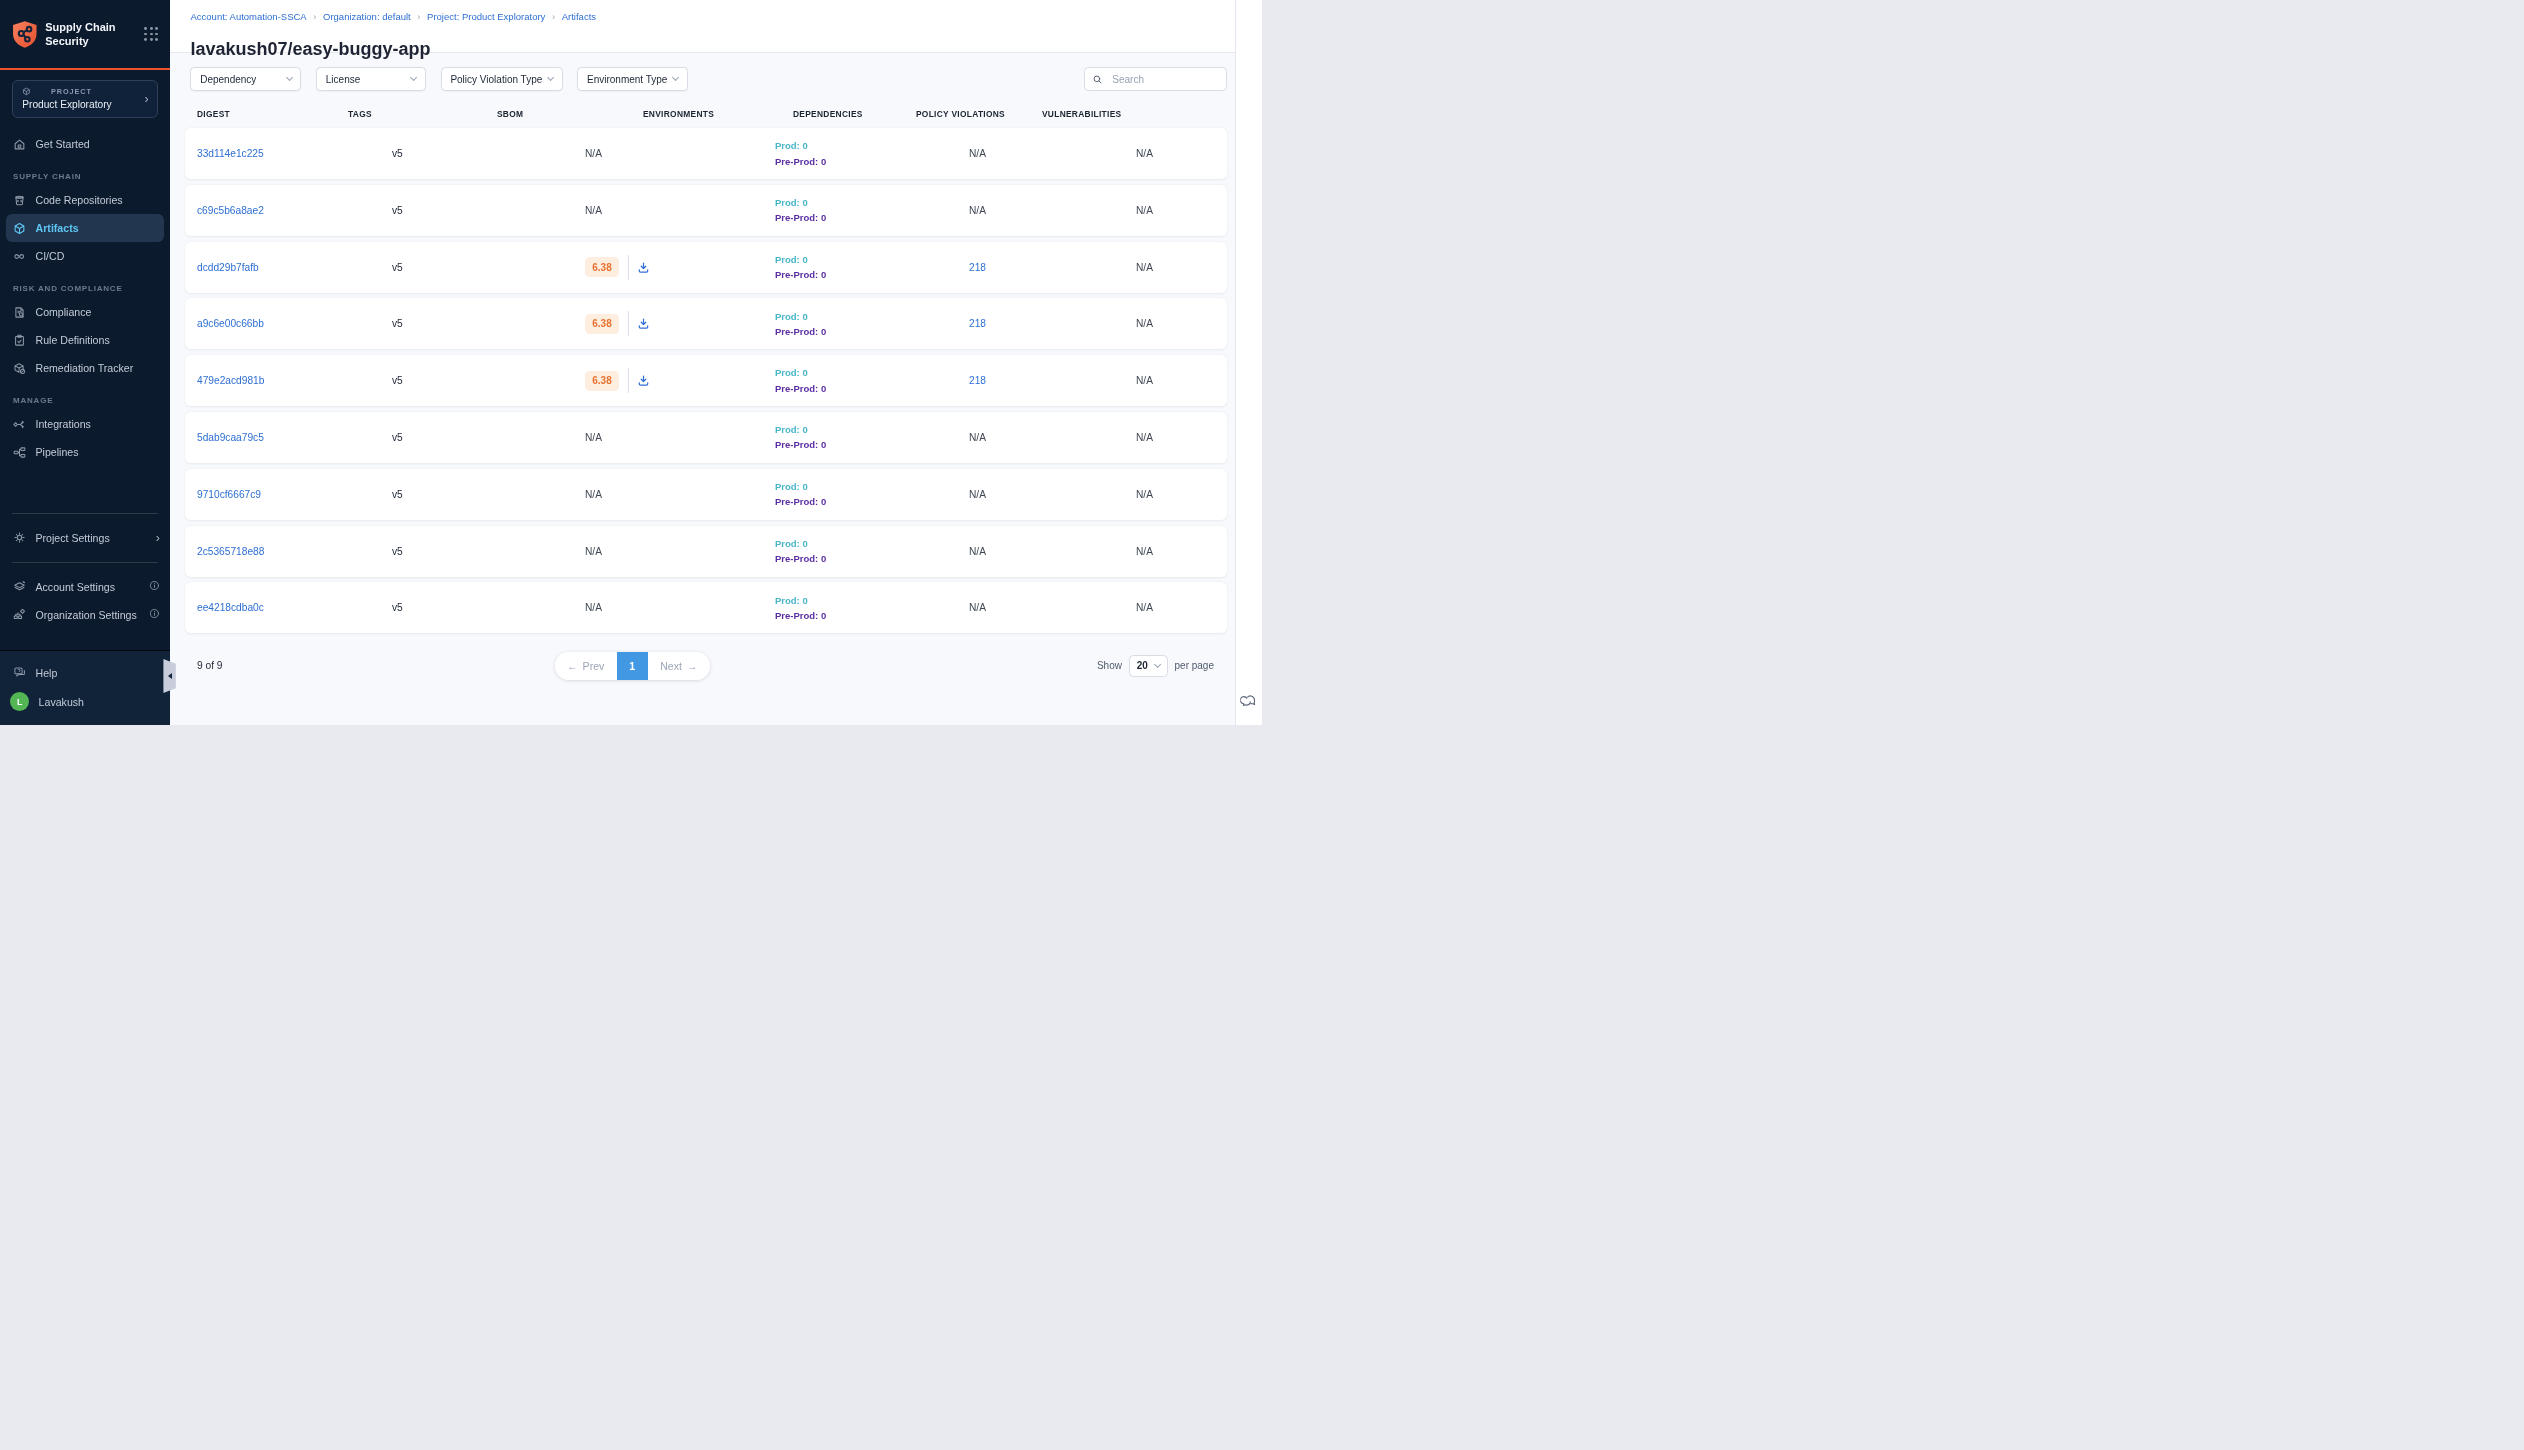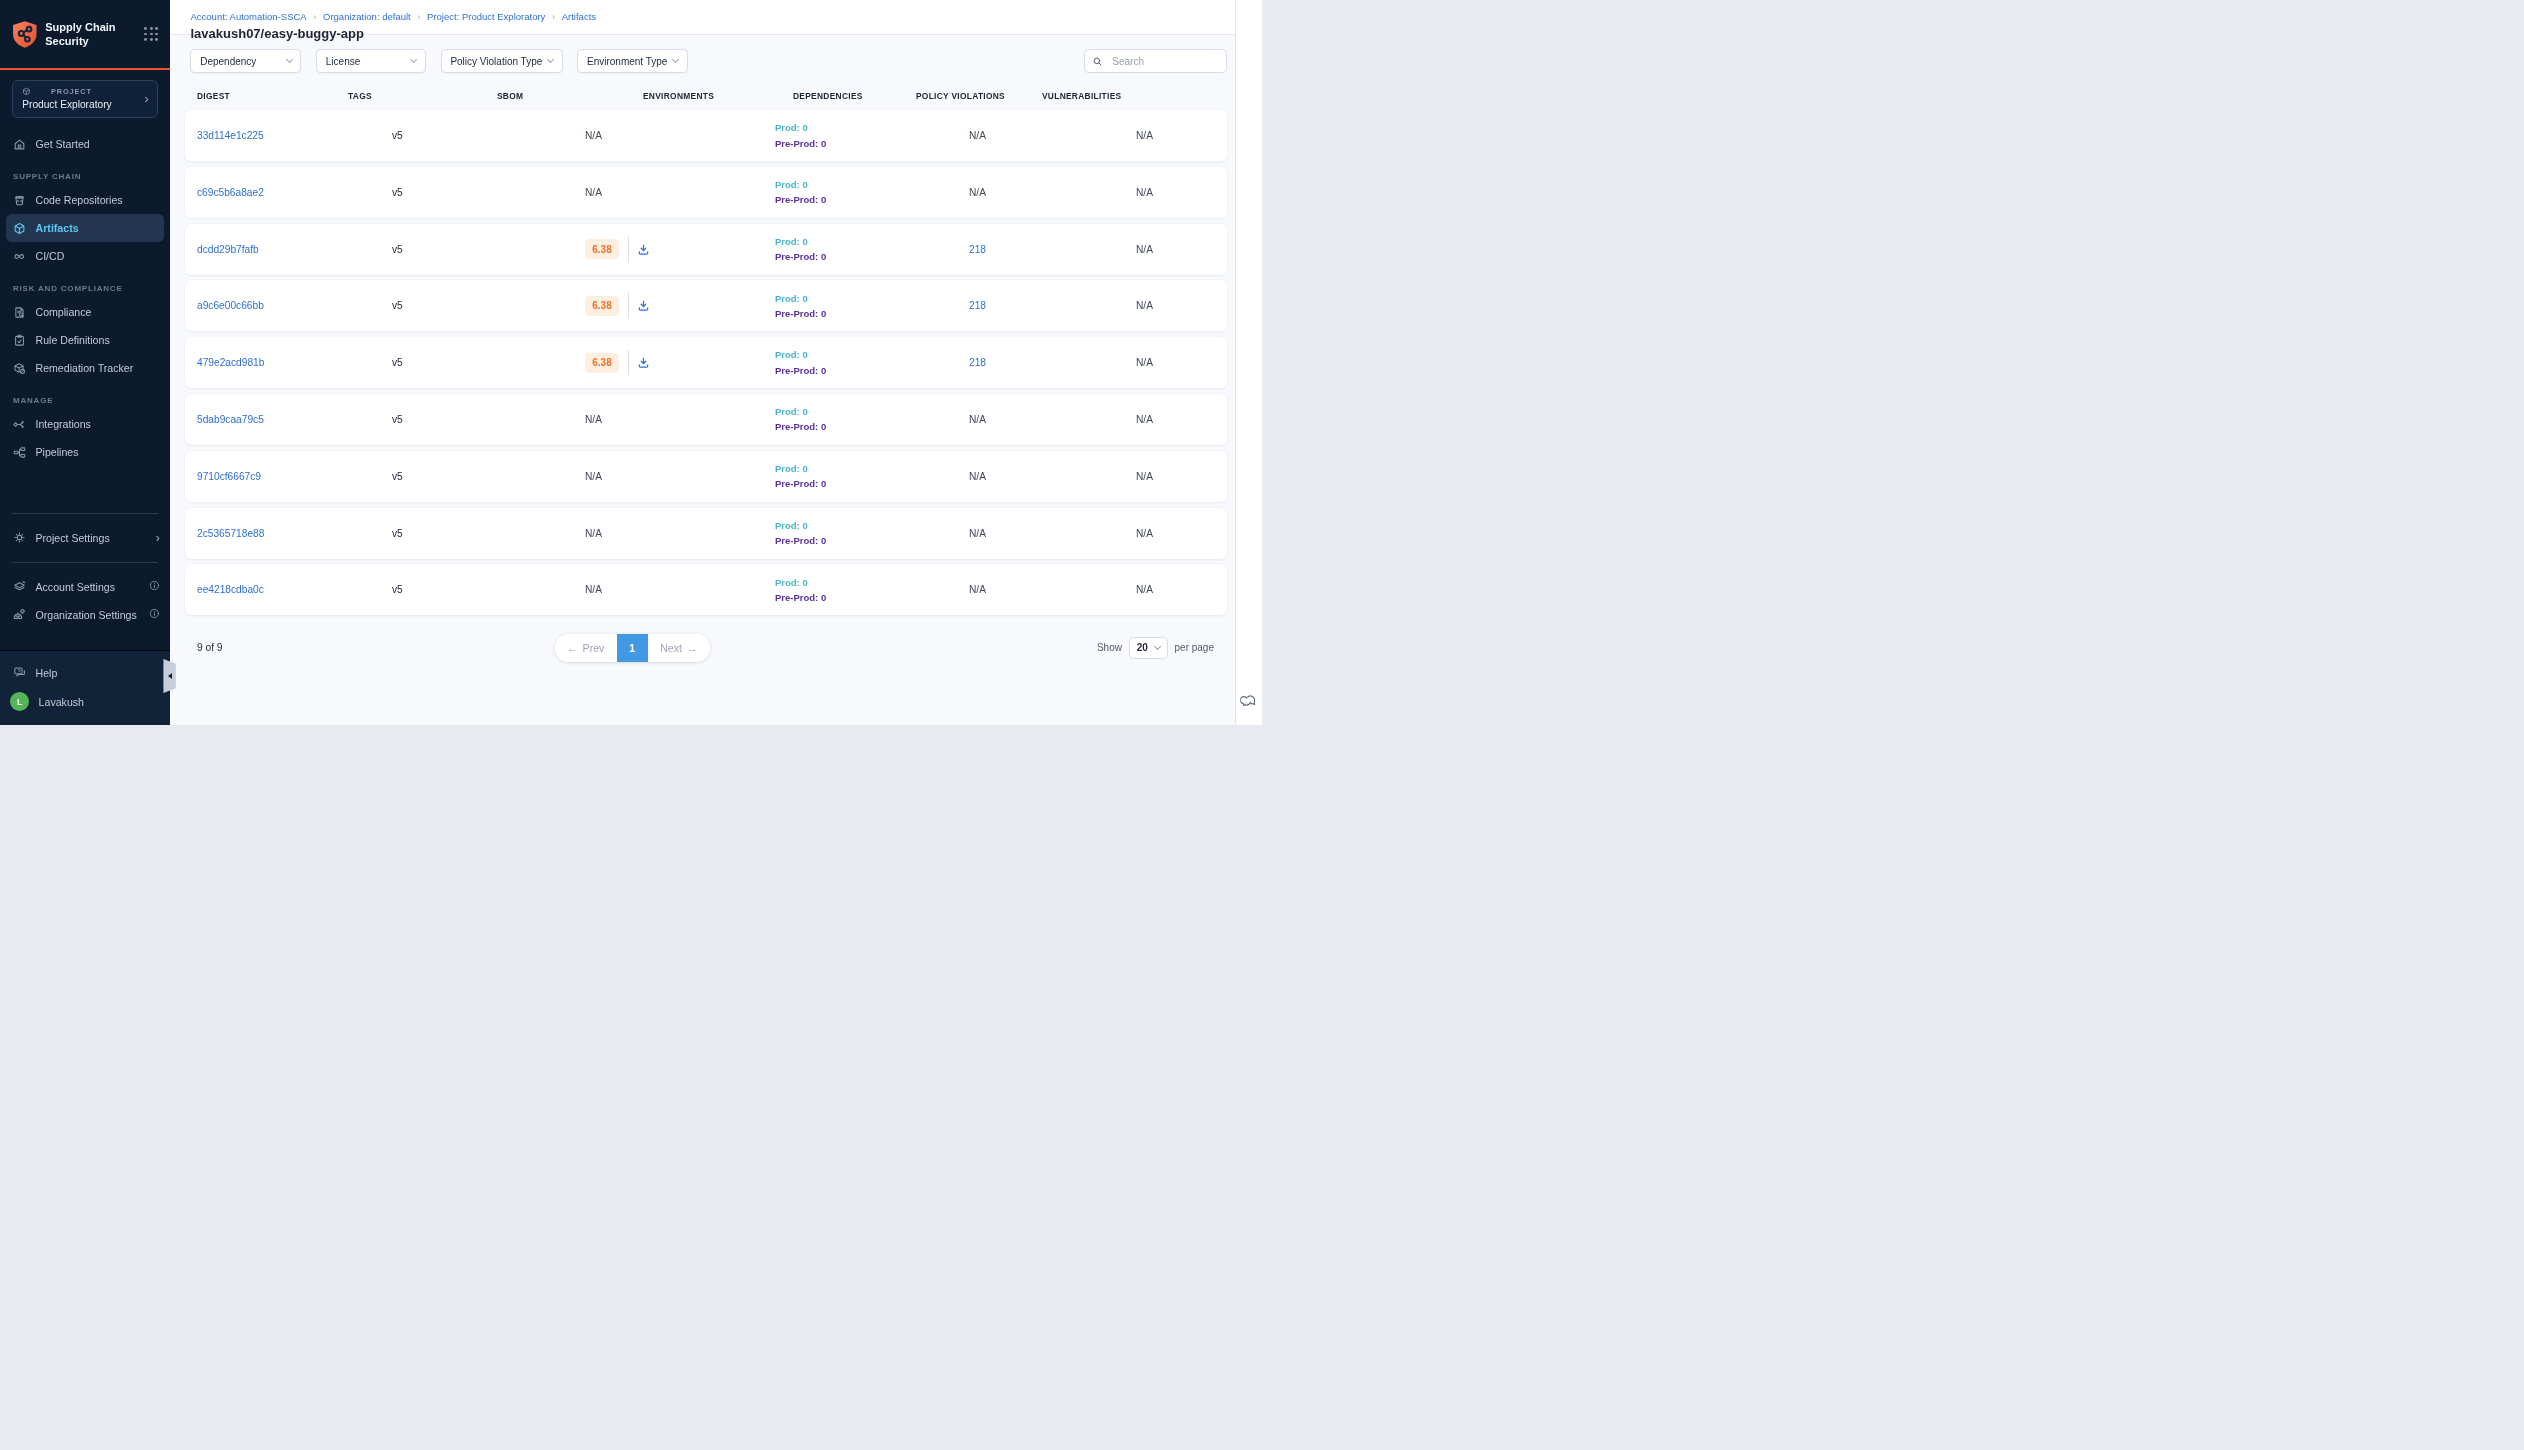--- a/index.html
+++ b/index.html
@@ -31,25 +31,25 @@
   .sdivider{height:0.7px;background:rgba(255,255,255,.14);margin:10.2px 11.7px;}
   .settings-block{margin-top:auto;}
   .side-footer{margin-top:21px;background:#102338;border-top:0.7px solid #04080f;padding:7.3px 0 8.8px 0;}
   .side-footer .nav-item{height:29px;}
   .avatar{width:19px;height:19px;border-radius:50%;background:#53b554;color:#fff;font-size:8.8px;font-weight:700;display:flex;align-items:center;justify-content:center;flex:0 0 auto;margin-left:-2.9px;}
   .collapse-tab{position:absolute;right:-5.8px;top:659px;width:12.4px;height:34px;background:#c7cdda;clip-path:polygon(0 0,100% 14%,100% 86%,0 100%);z-index:5;display:flex;align-items:center;justify-content:center;cursor:pointer;}
   .collapse-tab i{width:0;height:0;border-top:3.7px solid transparent;border-bottom:3.7px solid transparent;border-right:4.4px solid #13233a;}
 
   
   main{flex:1;display:flex;flex-direction:column;min-width:0;background:#f7f9fc;}
-  .page-header{background:#fff;border-bottom:0.7px solid #e5e8f0;padding:11px 0 0 20.5px;height:35px;}
+  .page-header{background:#fff;border-bottom:0.7px solid #e5e8f0;padding:11px 0 0 20.5px;height:53px;}
   .breadcrumb{display:flex;align-items:center;gap:6.6px;font-size:9.5px;}
   .breadcrumb a{color:#2e6fd3;text-decoration:none;cursor:pointer;}
   .bsep{color:#9aa3b3;font-size:9.5px;}
-  .page-title{margin-top:4px;font-size:13px;font-weight:700;color:#1e2433;}
+  .page-title{margin-top:17px;font-size:18px;font-weight:700;color:#1e2433;}
 
   .content{flex:1;padding:14px 8px 0 15.3px;display:flex;flex-direction:column;}
   .filter-row{display:flex;align-items:center;gap:14.6px;margin-left:5.1px;}
   .fselect{height:24px;background:#fff;border:0.7px solid #d8dce5;border-radius:4.4px;display:flex;align-items:center;justify-content:space-between;padding:0 8.8px;font-size:10px;color:#1d2737;cursor:pointer;box-shadow:0 0.7px 1.5px rgba(30,40,60,.04);}
   .w1{width:111px}.w2{width:110px}.w3{width:122px}.w4{width:111px}
   .chev{width:5.1px;height:5.1px;border-right:1.1px solid #9aa3b5;border-bottom:1.1px solid #9aa3b5;transform:rotate(45deg);margin-top:-2.9px;flex:0 0 auto;}
   .search-box{margin-left:auto;width:143px;height:24px;background:#fff;border:0.7px solid #d8dce5;border-radius:4.4px;display:flex;align-items:center;gap:7px;padding:0 7.3px;}
   .search-box svg{color:#566072;flex:0 0 auto;}
   .search-box input{border:0;outline:0;flex:1;min-width:0;font-size:10px;font-family:inherit;color:#1d2737;background:transparent;}
   .search-box input::placeholder{color:#98a1b3;}

